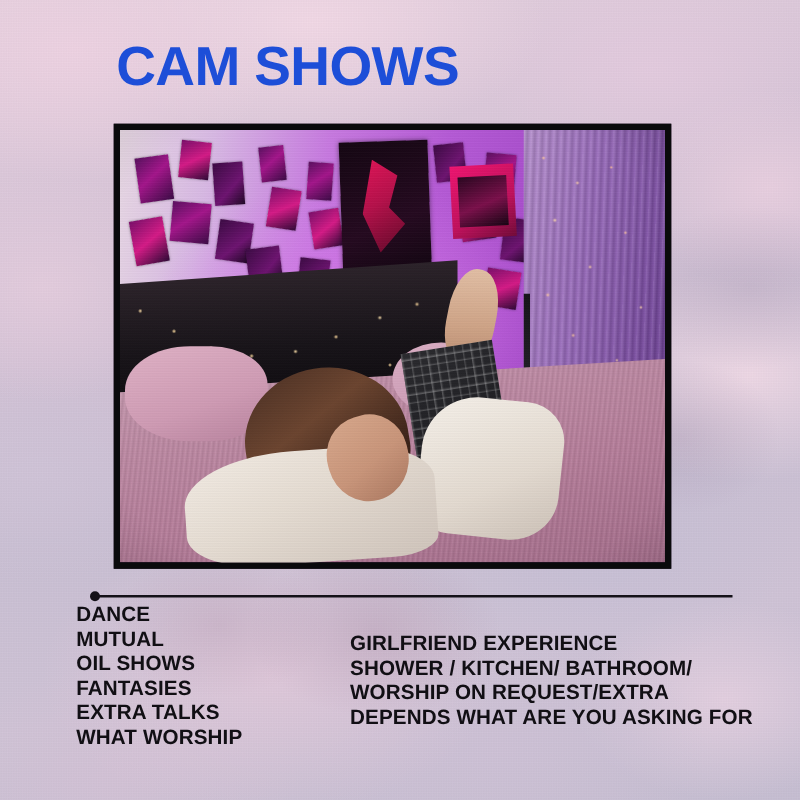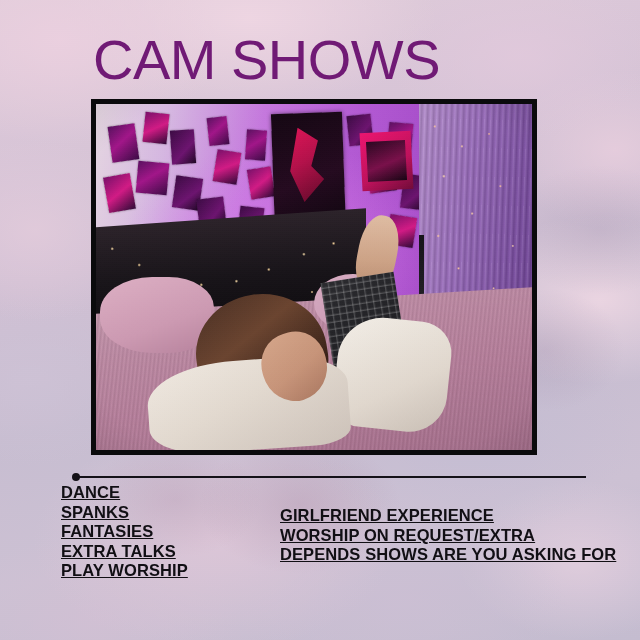--- a/index.html
+++ b/index.html
@@ -57,24 +57,24 @@
     background-image:
       repeating-linear-gradient(0deg, rgba(255,255,255,0.12) 0px, rgba(0,0,0,0.10) 1px, rgba(255,255,255,0.06) 2px),
       repeating-linear-gradient(90deg, rgba(255,255,255,0.10) 0px, rgba(0,0,0,0.08) 1px, rgba(255,255,255,0.05) 2px);
   }
 
   
   .title {
     position: absolute;
     left: 93px;
     top: 32px;
-    font-size: 56px;
-    font-weight: 400;
+    font-size: 44px;
+    font-weight: 700;
     letter-spacing: -0.5px;
-    color: #701a75;
+    color: #1d4ed8;
     line-height: 1;
     white-space: nowrap;
   }
 
   
   .photo-frame {
     position: absolute;
     left: 91px;
     top: 99px;
     width: 446px;
@@ -313,21 +313,20 @@
 
   
   .list {
     position: absolute;
     color: #110f14;
     font-weight: 700;
     font-size: 16.5px;
     line-height: 19.6px;
     letter-spacing: 0.1px;
     white-space: nowrap;
-    text-decoration: underline;
   }
   .list-left  { left: 61px;  top: 483px; }
   .list-right { left: 280px; top: 506px; }
   .list div { margin: 0; padding: 0; }
 </style>
 </head>
 <body>
 
 <div id="poster">
 
@@ -389,25 +388,27 @@
       <div class="ph-vignette"></div>
       <div class="ph-grain"></div>
     </div>
   </div>
 
   <div class="divider-dot"></div>
   <div class="divider"></div>
 
   <div class="list list-left">
     <div>DANCE</div>
-    <div>SPANKS</div>
+    <div>MUTUAL</div>
+    <div>OIL SHOWS</div>
     <div>FANTASIES</div>
     <div>EXTRA TALKS</div>
-    <div>PLAY WORSHIP</div>
+    <div>WHAT WORSHIP</div>
   </div>
 
   <div class="list list-right">
     <div>GIRLFRIEND EXPERIENCE</div>
+    <div>SHOWER / KITCHEN/ BATHROOM/</div>
     <div>WORSHIP ON REQUEST/EXTRA</div>
-    <div>DEPENDS SHOWS ARE YOU ASKING FOR</div>
+    <div>DEPENDS WHAT ARE YOU ASKING FOR</div>
   </div>
 
 </div>
 
 </body></html>

